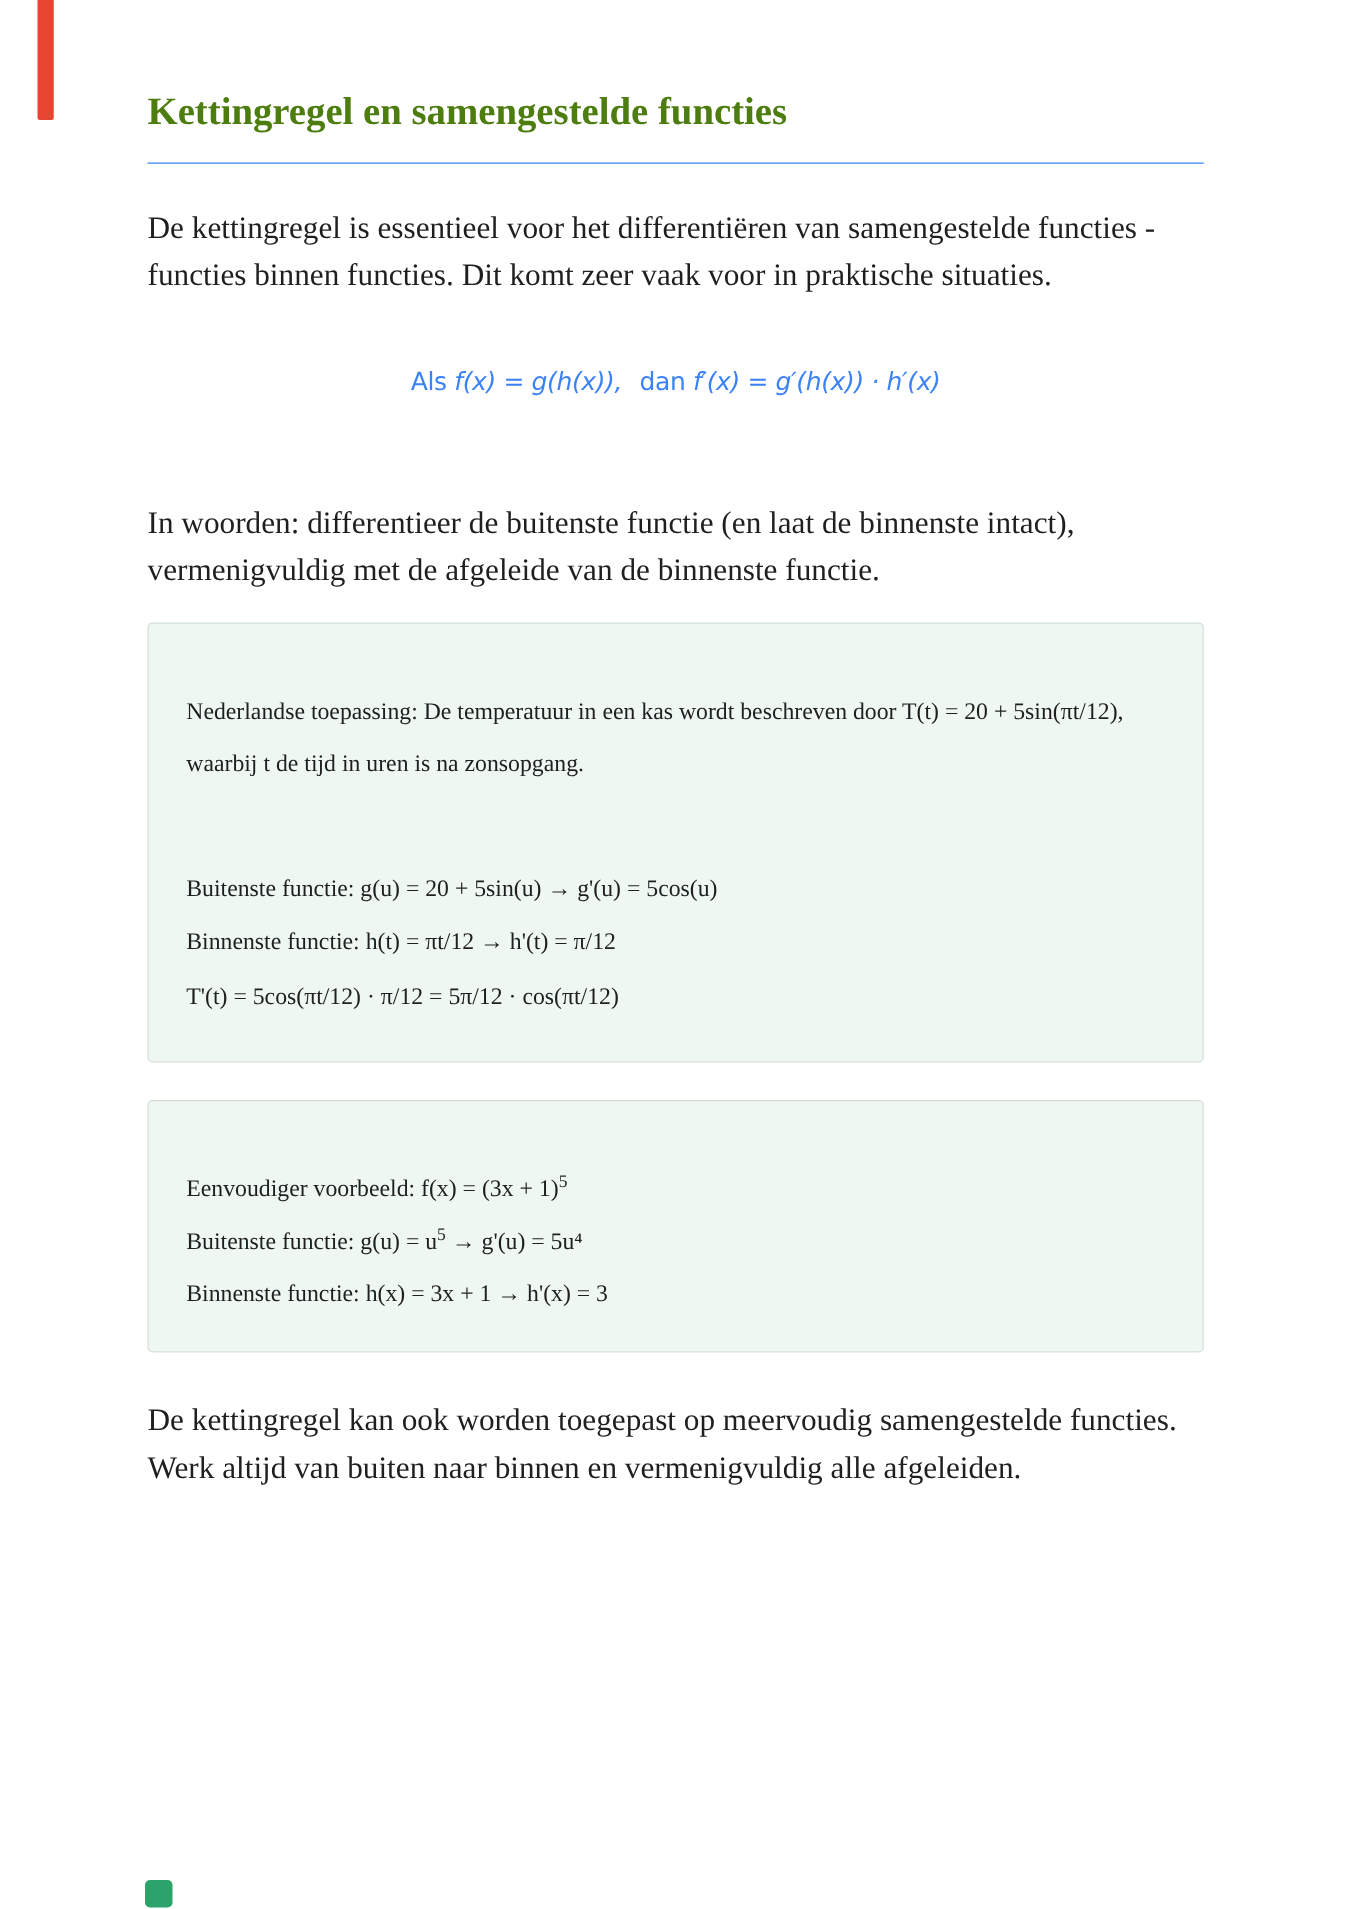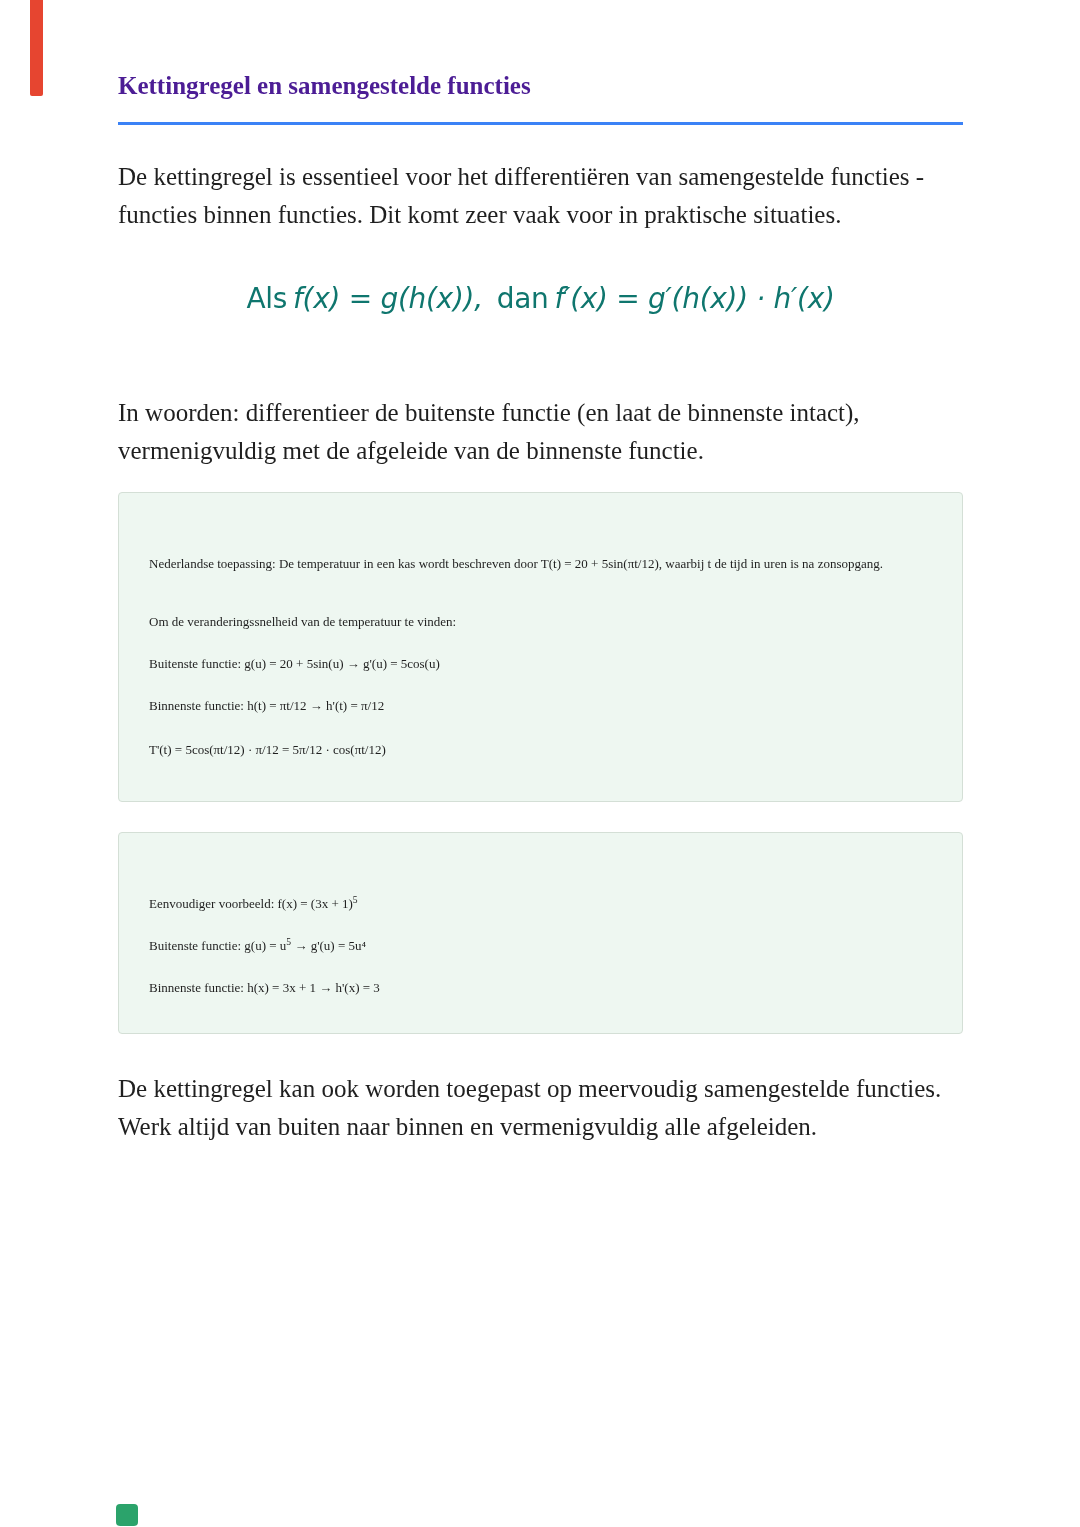--- a/index.html
+++ b/index.html
@@ -25,58 +25,58 @@
     background: #2ba36b;
     border-radius: 4px;
   }
   .content {
     position: absolute;
     left: 118px; top: 0;
     width: 845px;
   }
   h1.doc-title {
     padding-top: 70px;
-    font-size: 25px;
+    font-size: 31px;
     line-height: 1.25;
     font-weight: bold;
-    color: #4c1d95;
+    color: #4d7c0f;
     padding-bottom: 21px;
-    border-bottom: 3px solid #3b82f6;
+    border-bottom: 1px solid #3b82f6;
   }
   p.body-text {
     font-size: 25px;
     line-height: 38px;
     margin-top: 33px;
   }
   p.in-words { margin-top: 72px; }
   p.closing  { margin-top: 36px; }
   .formula {
     margin-top: 42px;
     text-align: center;
     font-family: "DejaVu Sans", sans-serif;
-    font-size: 28px;
+    font-size: 20px;
     line-height: 46px;
-    color: #0f766e;
+    color: #3b82f6;
     letter-spacing: -0.3px;
     white-space: nowrap;
   }
   .formula .math { font-style: italic; }
   .formula .word { font-style: normal; }
   .formula .word2 { margin-left: 14px; margin-right: 6px; }
   .formula .word1 { margin-right: 6px; }
   section.example-box {
     background: #eef7f1;
     border: 1px solid #d4dfd6;
     border-radius: 4px;
     padding: 26px 30px 30px 30px;
   }
   section.box1 { margin-top: 22px; }
   section.box2 { margin-top: 30px; padding-bottom: 24px; }
   .box-p {
-    font-size: 13px;
+    font-size: 19px;
     line-height: 42px;
     margin-top: 24px;
   }
   .box1 .steps  { margin-top: 16px; }
   .box1 .result { margin-top: 2px; }
   .box2 .steps  { margin-top: 24px; }
   .box2 .result { margin-top: 12px; }
   sup {
     font-size: 74%;
     line-height: 0;
@@ -96,21 +96,21 @@
 
   <div class="formula">
     <span class="word word1">Als</span><span class="math">f(x) = g(h(x)),</span><span class="word word2">dan</span><span class="math">f′(x) = g′(h(x)) · h′(x)</span>
   </div>
 
   <p class="body-text in-words">In woorden: differentieer de buitenste functie (en laat de binnenste intact), vermenigvuldig met de afgeleide van de binnenste functie.</p>
 
   <section class="example-box box1">
     <p class="box-p application">Nederlandse toepassing: De temperatuur in een kas wordt beschreven door T(t) = 20 + 5sin(πt/12), waarbij t de tijd in uren is na zonsopgang.</p>
     <p class="box-p steps">
-      <span>Om de veranderingssnelheid van de temperatuur te vinden:</span><br>
+      <br>
       <span>Buitenste functie: g(u) = 20 + 5sin(u) → g'(u) = 5cos(u)</span><br>
       <span>Binnenste functie: h(t) = πt/12 → h'(t) = π/12</span>
     </p>
     <p class="box-p result">T'(t) = 5cos(πt/12) · π/12 = 5π/12 · cos(πt/12)</p>
   </section>
 
   <section class="example-box box2">
     <p class="box-p steps">
       <span><span>Eenvoudiger voorbeeld: f(x) = (3x + 1)</span><sup>5</sup></span><br>
       <span><span>Buitenste functie: g(u) = u</span><sup>5</sup><span> → g'(u) = 5u⁴</span></span><br>

